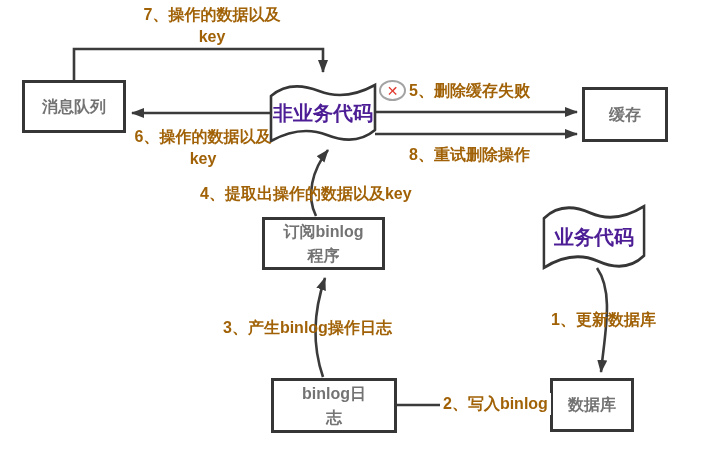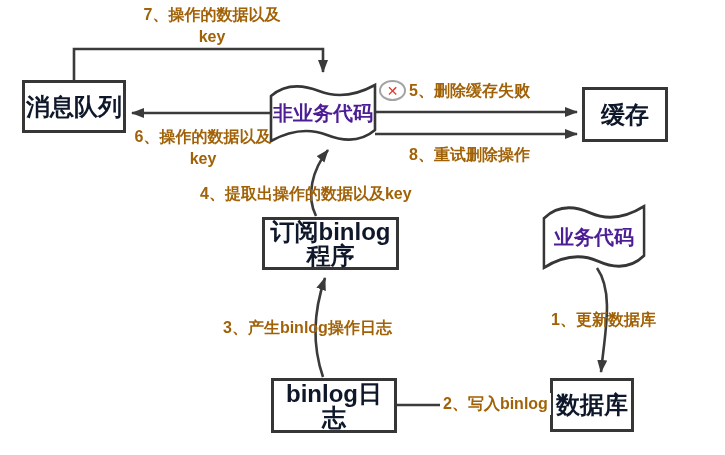--- a/index.html
+++ b/index.html
@@ -12,23 +12,23 @@
   }
   svg.overlay {
     position:absolute; left:0; top:0;
     pointer-events:none;
   }
   .node {
     position:absolute;
     box-sizing:border-box;
     background:#ffffff;
     border:3px solid #363636;
-    color:#0f172a;
+    color:#737373;
     font-weight:bold;
-    font-size:24px;
+    font-size:16px;
     line-height:24px;
     display:flex;
     flex-direction:column;
     align-items:center;
     justify-content:center;
     text-align:center;
     z-index:2;
   }
   .wave-node {
     position:absolute;
@@ -96,21 +96,21 @@
   </svg>
 
   <div class="node" style="left:22px; top:80px; width:104px; height:53px;">
     <span>消息队列</span>
   </div>
 
   <div class="node" style="left:582px; top:87px; width:86px; height:55px;">
     <span>缓存</span>
   </div>
 
-  <div class="node" style="left:262px; top:217px; width:137px; height:53px;">
+  <div class="node" style="left:262px; top:217px; width:123px; height:53px;">
     <span>订阅binlog</span>
     <span>程序</span>
   </div>
 
   <div class="node" style="left:271px; top:378px; width:126px; height:55px;">
     <span>binlog日</span>
     <span>志</span>
   </div>
 
   <div class="node" style="left:550px; top:378px; width:84px; height:54px;">

